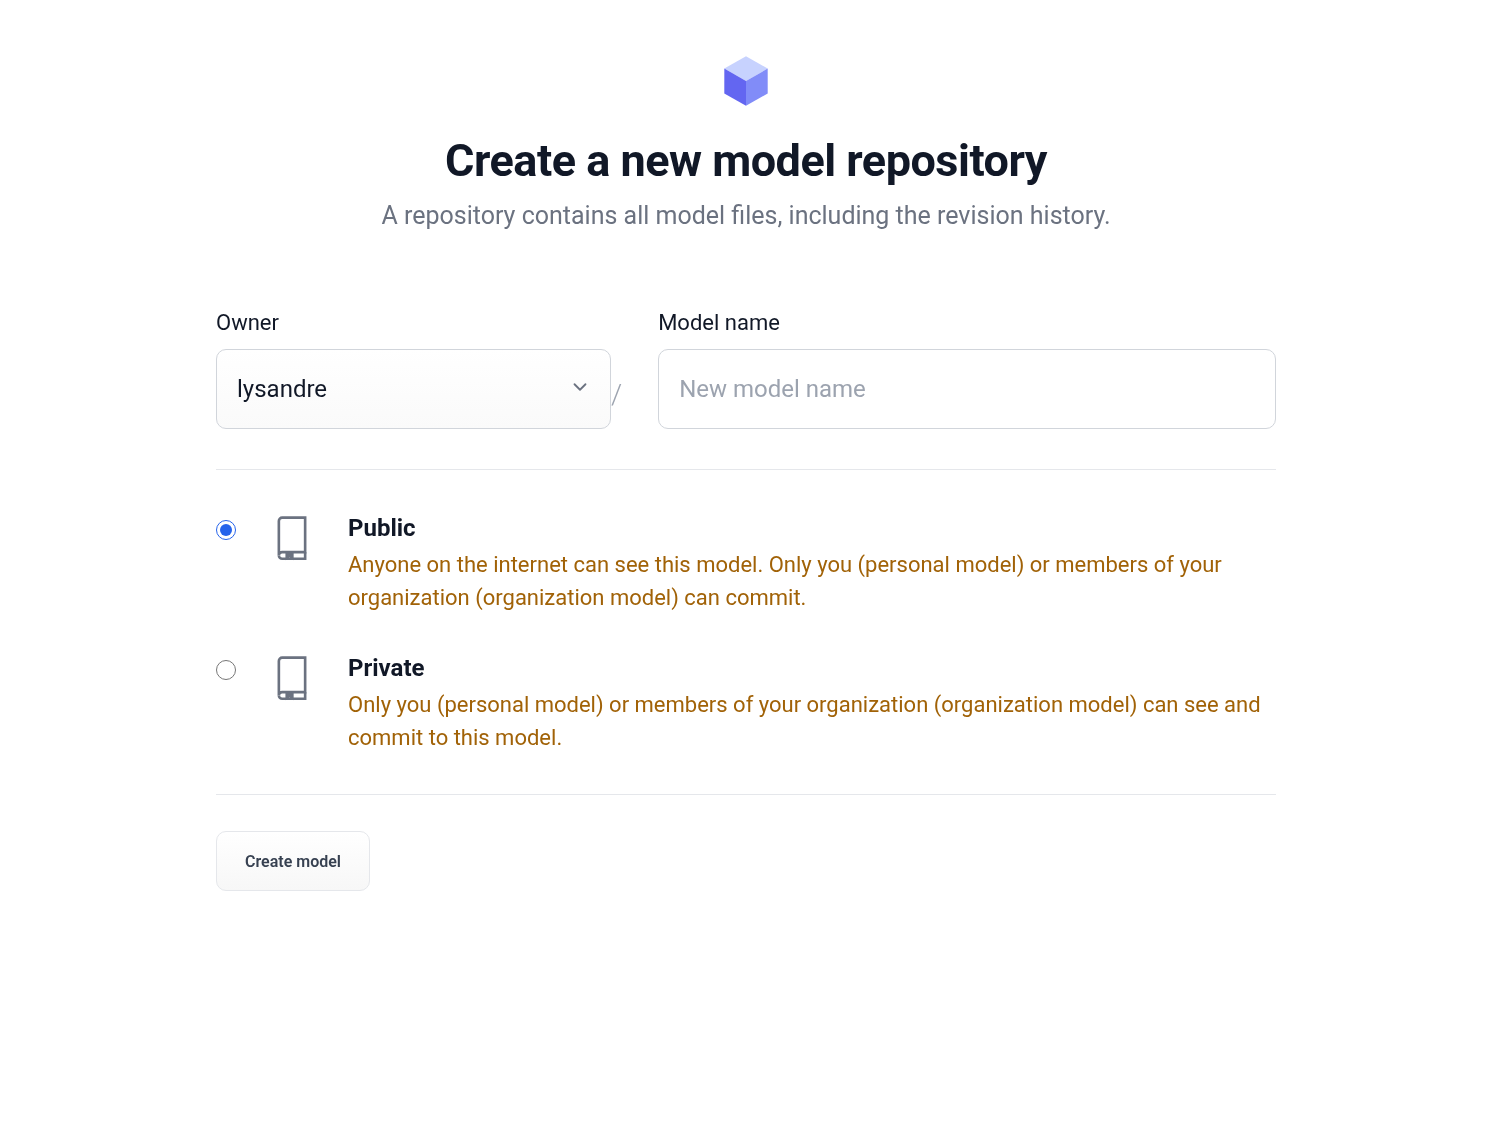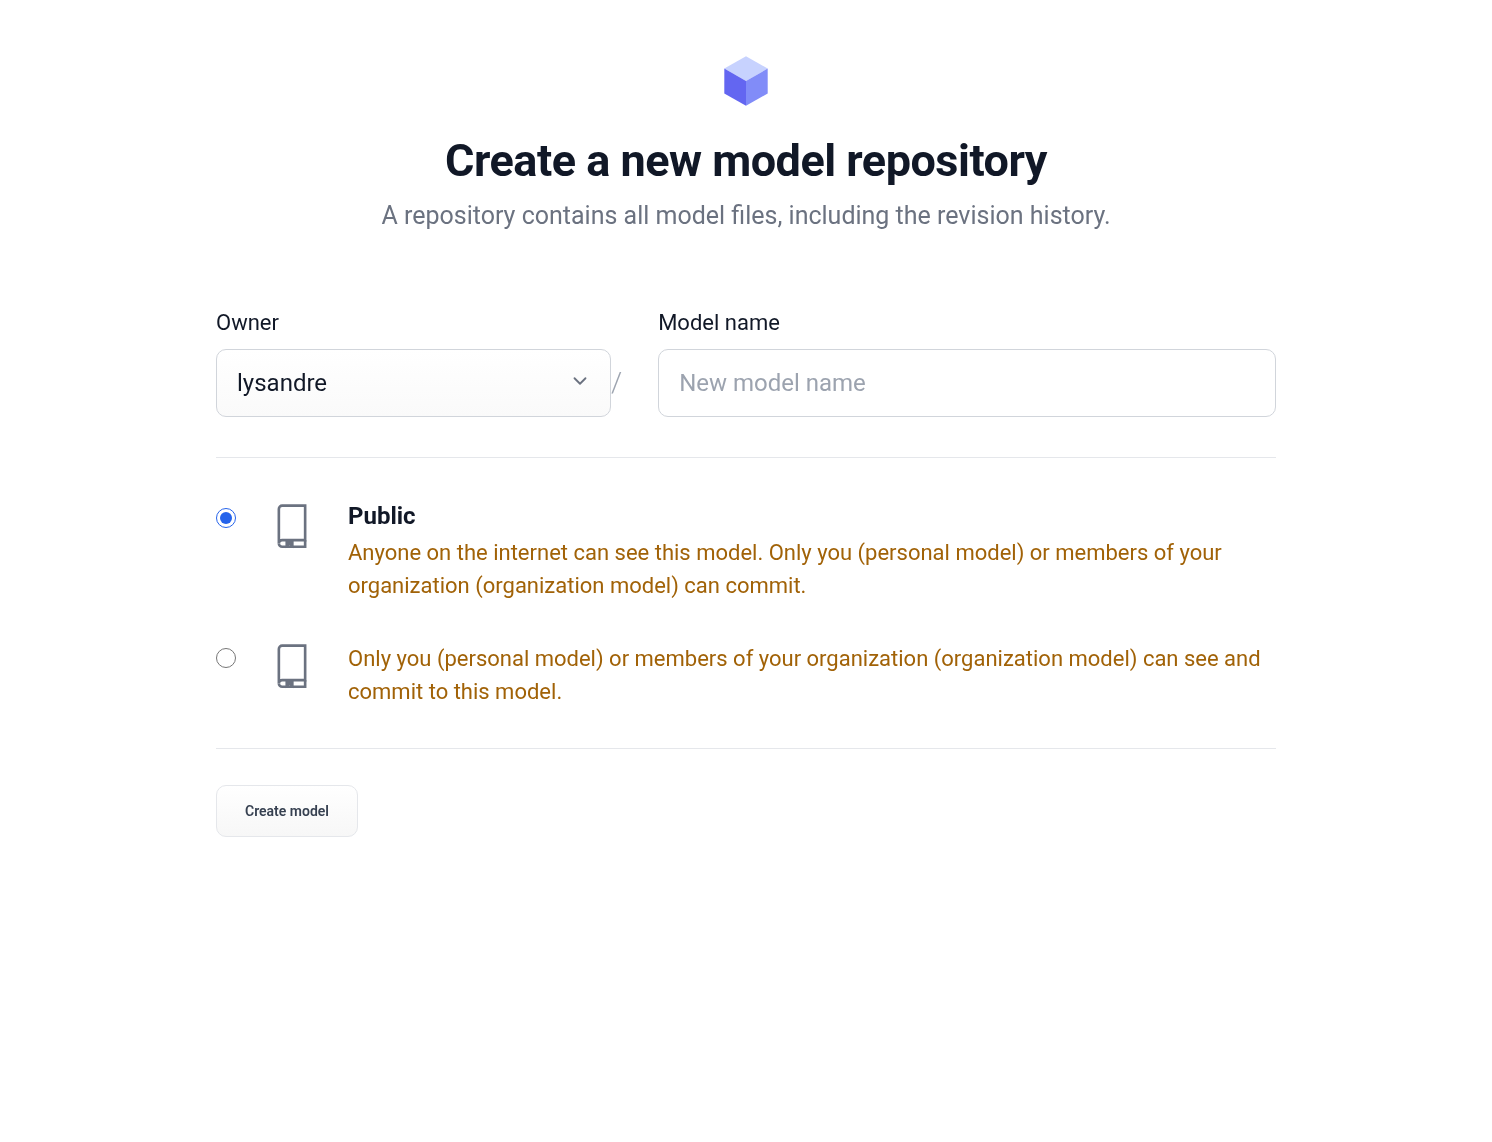--- a/index.html
+++ b/index.html
@@ -57,21 +57,21 @@
       font-size: 22px;
       font-weight: 400;
       color: #111827;
       margin-bottom: 14px;
     }
     .select-wrap {
       position: relative;
     }
     .select-input, .text-input {
       width: 100%;
-      height: 68px;
+      height: 80px;
       padding: 0 20px;
       font-size: 24px;
       border: 1px solid #d1d5db;
       border-radius: 10px;
       background: #ffffff;
       color: #111827;
       font-family: inherit;
       outline: none;
     }
     .select-input {
@@ -141,23 +141,23 @@
     }
     .option-desc {
       font-size: 22px;
       color: #a16207;
       line-height: 1.5;
     }
     .actions {
       padding-top: 36px;
     }
     .create-btn {
-      height: 52px;
+      height: 60px;
       padding: 16px 28px;
-      font-size: 14px;
+      font-size: 16px;
       font-weight: 600;
       color: #374151;
       background: linear-gradient(180deg, #ffffff, #f7f7f7);
       border: 1px solid #e5e7eb;
       border-radius: 10px;
       cursor: pointer;
       font-family: inherit;
     }
   </style>
 </head>
@@ -220,20 +220,21 @@
     <label class="radio-option">
       <input type="radio" name="visibility" class="radio-input" style="">
       <span class="repo-icon">
         <svg width="40" height="46" viewBox="0 0 24 28" fill="none" stroke="currentColor" stroke-width="1.6">
           <path d="M4 3 C4 1.9 4.9 1 6 1 L20 1 L20 22 L6 22 C4.9 22 4 22.9 4 24 L4 3 Z"></path>
           <path d="M4 24 C4 25.1 4.9 26 6 26 L20 26 L20 22"></path>
           <path d="M8 22 L8 27 L10.5 25.2 L13 27 L13 22" fill="currentColor" stroke="none"></path>
         </svg>
       </span>
       <span class="option-text">
+        <div class="option-title">Private</div>
         <div class="option-desc">Only you (personal model) or members of your organization (organization model) can see and commit to this model.</div>
       </span>
     </label>
 
   </div>
 
   <div class="divider"></div>
 
   <div class="actions">
     <button class="create-btn">Create model</button>

